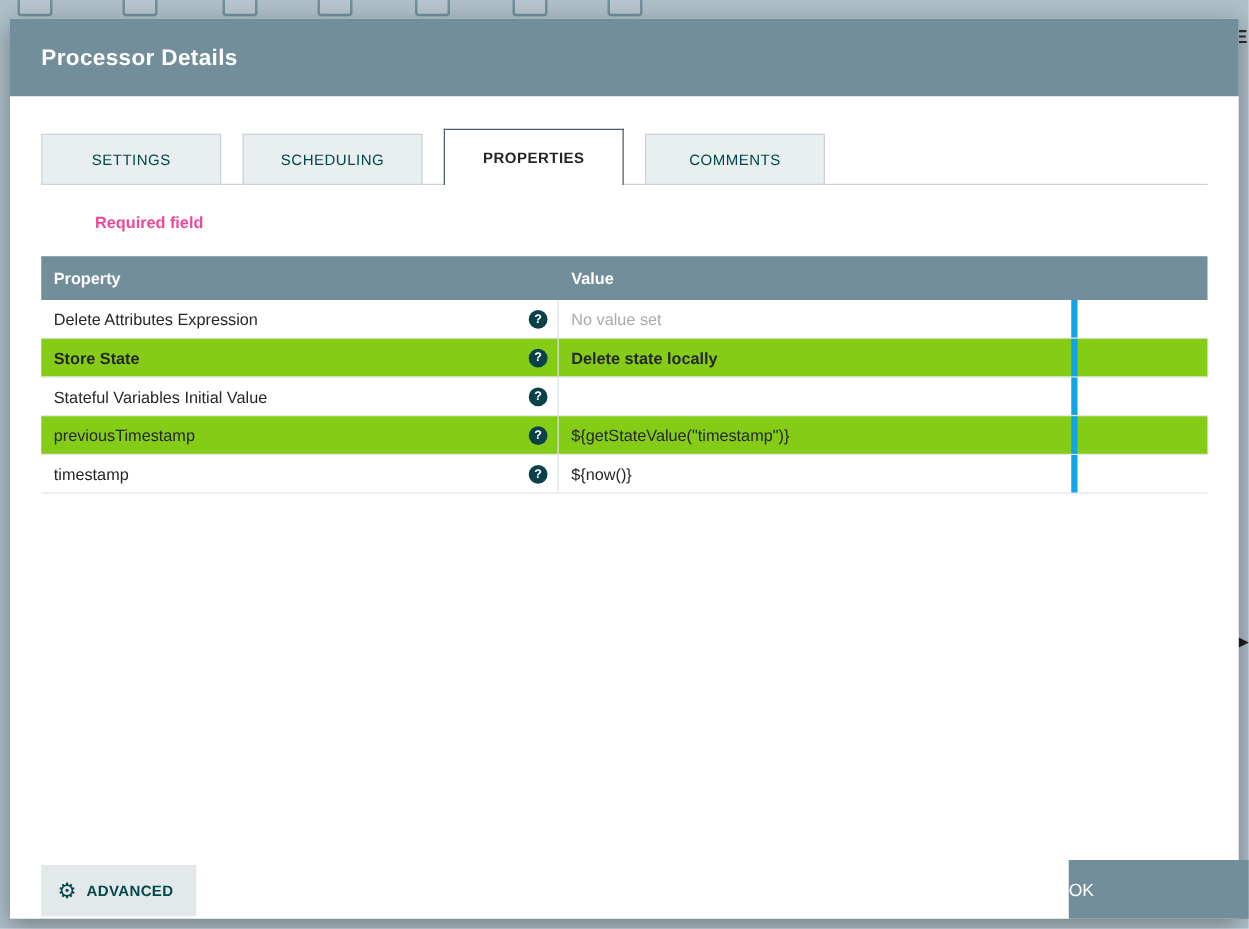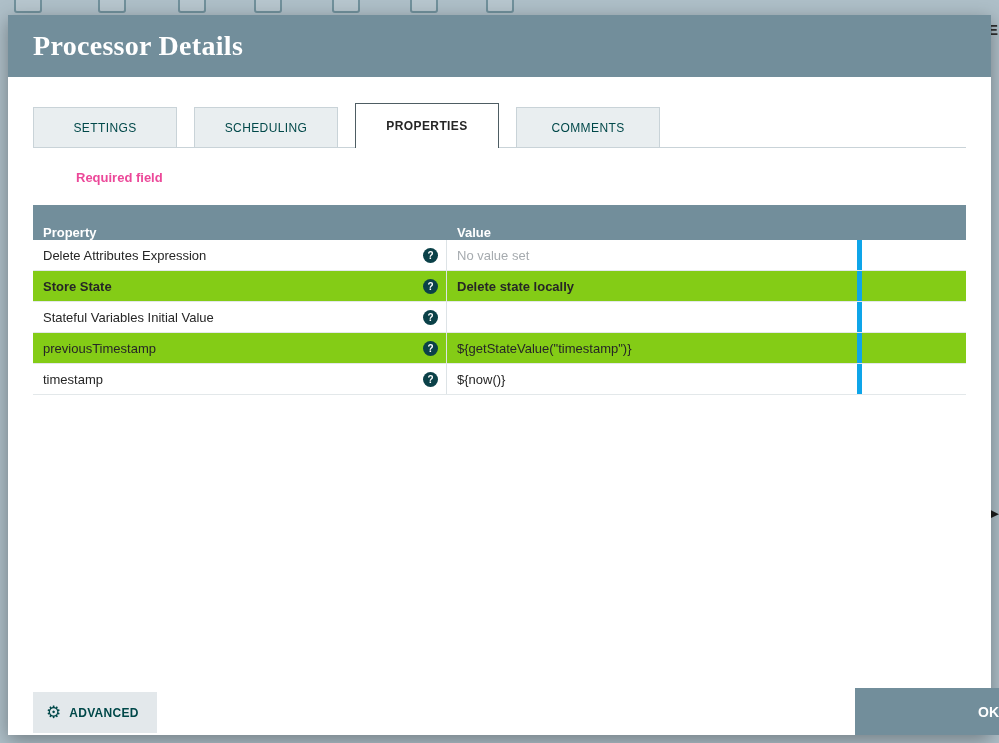--- a/index.html
+++ b/index.html
@@ -23,22 +23,22 @@
   
   .dialog {
     position:absolute; left:8px; top:15px; width:983px; height:720px;
     background:#ffffff; box-shadow:0 5px 18px rgba(0,0,0,.35);
   }
   .dialog-header {
     height:62px; background:#728e9b;
     display:flex; align-items:center; padding-left:25px;
   }
   .dialog-title {
-    color:#ffffff; font-family:Liberation Serif, serif;
-    font-size:28px; font-weight:bold; letter-spacing:.3px;
+    color:#ffffff; font-family:Liberation Sans, sans-serif;
+    font-size:18px; font-weight:bold; letter-spacing:.3px;
   }
 
   
   .tabs {
     position:absolute; left:25px; top:89px; width:933px; height:44px;
     display:flex; align-items:flex-end;gap:16px;
   }
   .tabs::after {
     content:""; position:absolute; left:0; right:0; bottom:0; height:1px;
     background:#c9d3d8;
@@ -57,21 +57,21 @@
 
   
   .legend {
     position:absolute; left:32px; top:155px;
     font-size:13px; font-weight:bold; color:#ec4899;padding-left:36px;
   }
 
   
   .ptable { position:absolute; left:25px; top:190px; width:933px; }
   .thead {
-    height:35px; background:#728e9b; display:flex; align-items:flex-end;
+    height:35px; background:#728e9b; display:flex; align-items:center;
     color:#ffffff; font-weight:bold; font-size:13px;
   }
   .thead .col-prop { width:414px; padding-left:10px; }
   .thead .col-val  { padding-left:10px; }
   .trow {
     height:31px; display:flex; align-items:stretch;
     border-bottom:1px solid #e3e8ea; background:#ffffff;
     font-size:13px; color:#262626;
   }
   .trow.alt { background:#84cc16; }
@@ -93,21 +93,21 @@
   .btn-advanced {
     position:absolute; left:25px; bottom:2px; height:41px;
     background:#e3e8eb; display:flex; align-items:center; gap:8px;
     padding:0 18px 0 13px; cursor:pointer;
   }
   .gear { color:#004849; font-size:17px; line-height:1; }
   .adv-label { color:#004849; font-weight:bold; font-size:12px; letter-spacing:.3px; }
   .btn-ok {
     position:absolute; right:0; top:688px; width:144px; height:47px;
     background:#728e9b; color:#ffffff; font-size:14px;
-    display:flex; align-items:center; justify-content:flex-end; cursor:pointer;font-weight:bold;
+    display:flex; align-items:center; justify-content:flex-start; cursor:pointer;
   }
 </style>
 </head>
 <body>
 
 <span class="bd-icon" style="left:14px"></span>
 <span class="bd-icon" style="left:98px"></span>
 <span class="bd-icon" style="left:178px"></span>
 <span class="bd-icon" style="left:254px"></span>
 <span class="bd-icon" style="left:332px"></span>

